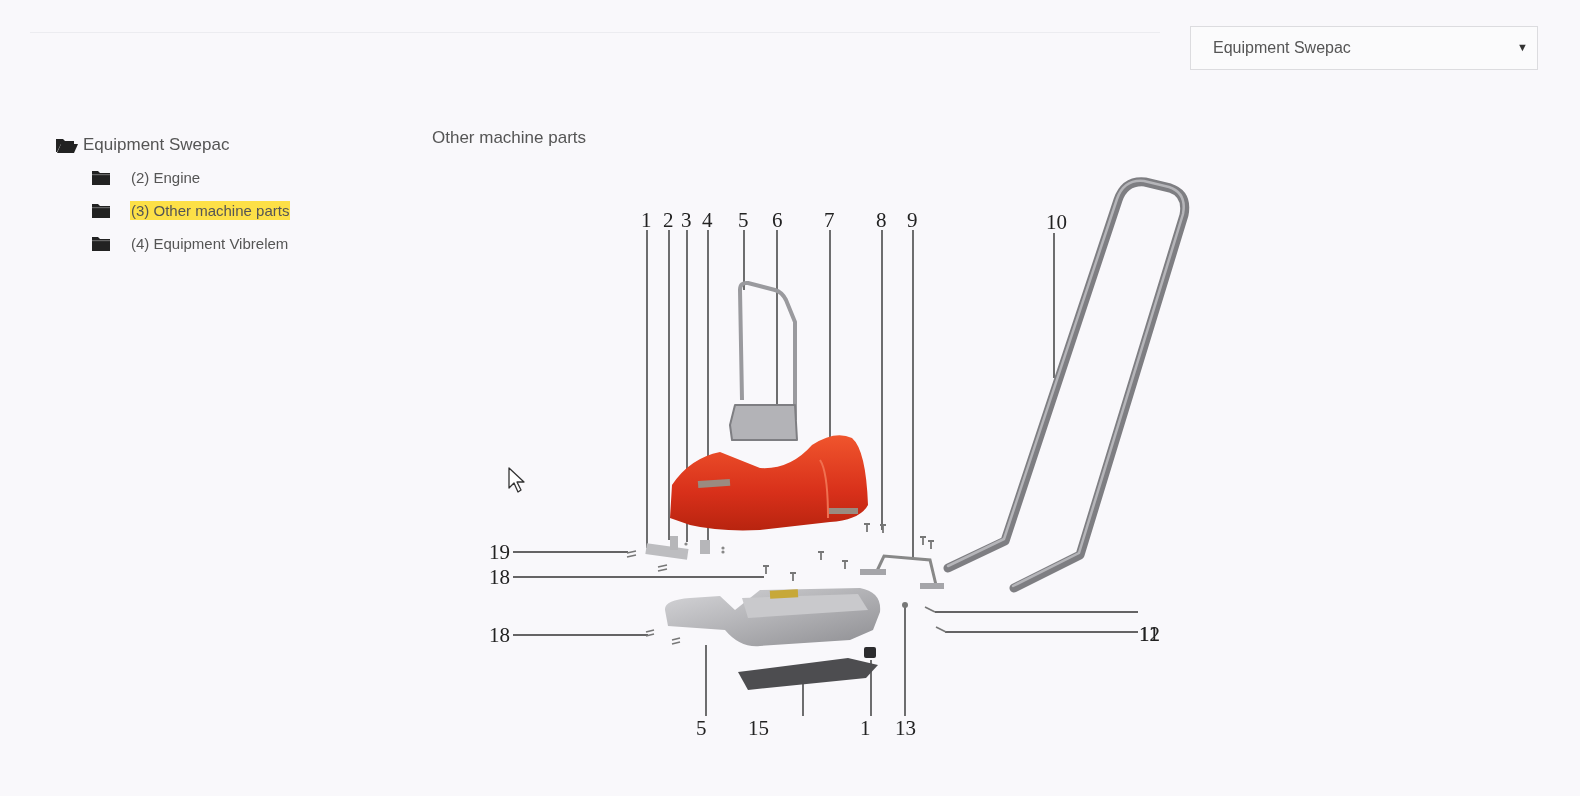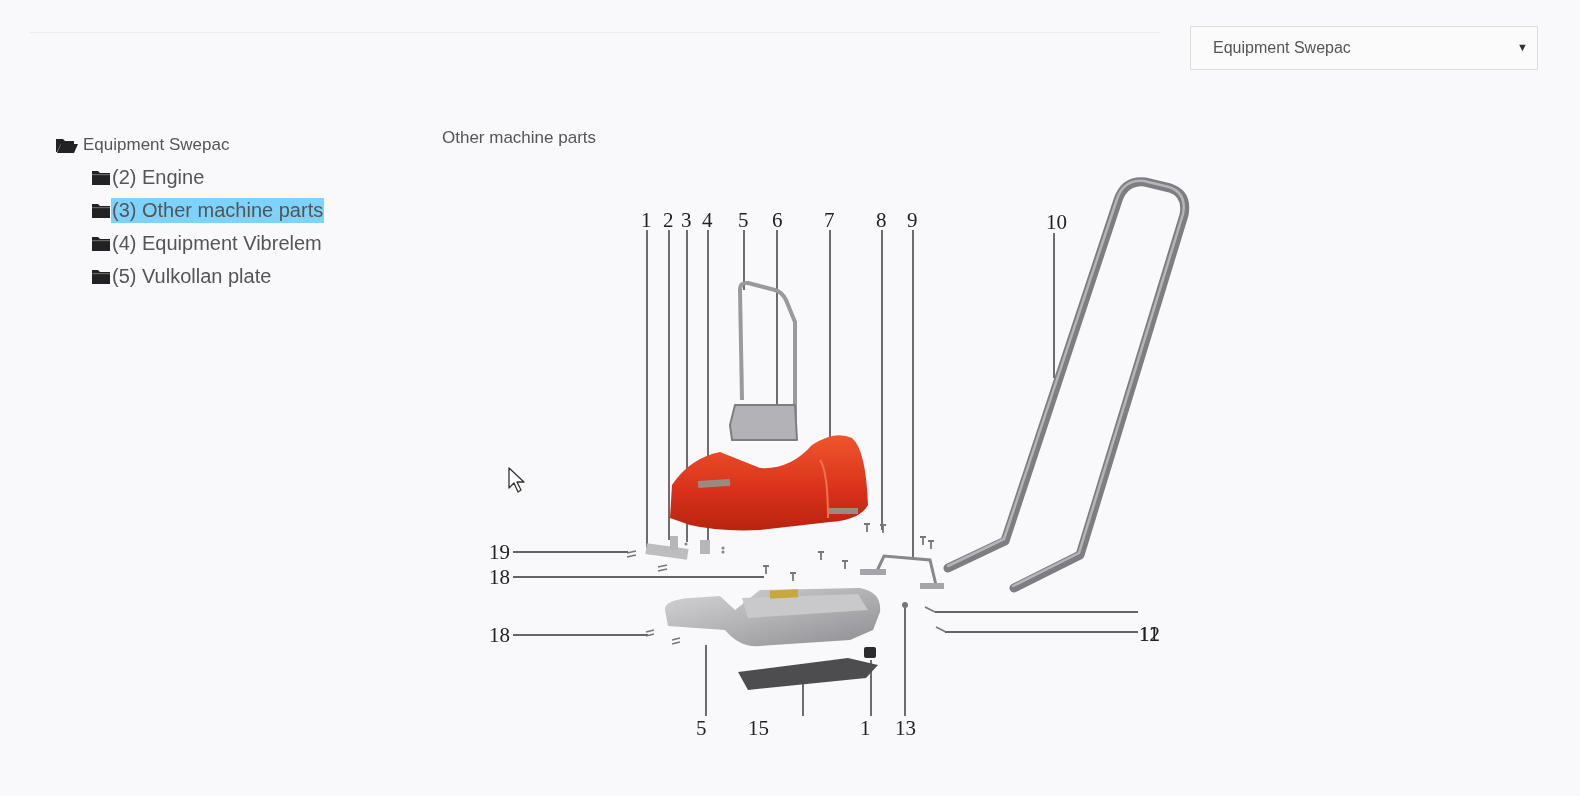--- a/index.html
+++ b/index.html
@@ -20,25 +20,25 @@
   }
   .select-box .select-value { font-size:16px; color:#555; }
   .select-box .caret {
     position:absolute; right:9px; top:14px; font-size:11px; color:#333;
   }
   .tree { position:absolute; left:55px; top:132px; }
   .tree-root { display:flex; align-items:center; height:26px; cursor:pointer; }
   .tree-root .label { font-size:17px; color:#555; margin-left:4px; }
   .tree-children { margin-left:36px; margin-top:6px; }
   .tree-item { display:flex; align-items:center; height:26px; margin-bottom:7px; cursor:pointer; }
-  .tree-item .label { font-size:20px; color:#555; margin-left:0; padding:1px 1px;text-align:right; }
-  .tree-item.selected .label { background:#7dd3fc; }
+  .tree-item .label { font-size:15px; color:#555; margin-left:19px; padding:1px 1px;text-align:right; }
+  .tree-item.selected .label { background:#fde047; }
   .folder-icon svg { display:block; }
   .section-title {
-    position:absolute; left:432px; top:128px; font-size:17px; color:#555;margin-left:10px;
+    position:absolute; left:432px; top:128px; font-size:17px; color:#555;
   }
   .callout {
     position:absolute; font-family:"Liberation Serif", "DejaVu Serif", serif;
     font-size:21px; color:#222; line-height:1;
   }
   .cursor-icon { position:absolute; left:507px; top:466px; }
 </style>
 </head>
 <body>
 
@@ -80,29 +80,20 @@
     </div>
     <div class="tree-item">
       <span class="folder-icon">
         <svg width="20" height="17" viewBox="0 0 20 17">
             <path d="M1 2 h6 l2 2 h10 v12 H1 Z" fill="#222"></path>
             <rect x="1" y="5" width="18" height="1.2" fill="#666"></rect>
           </svg>
       </span>
       <span class="label">(4) Equipment Vibrelem</span>
     </div>
-    <div class="tree-item">
-      <span class="folder-icon">
-        <svg width="20" height="17" viewBox="0 0 20 17">
-            <path d="M1 2 h6 l2 2 h10 v12 H1 Z" fill="#222"></path>
-            <rect x="1" y="5" width="18" height="1.2" fill="#666"></rect>
-          </svg>
-      </span>
-      <span class="label">(5) Vulkollan plate</span>
-    </div>
   </div>
 </div>
 
 <div class="section-title">Other machine parts</div>
 
 <svg style="position:absolute;left:0;top:0" width="1580" height="796" viewBox="0 0 1580 796">
   <defs>
     <linearGradient id="hoodGrad" x1="0" y1="0" x2="0" y2="1">
       <stop offset="0" stop-color="#f0552d"></stop>
       <stop offset="0.6" stop-color="#d8301a"></stop>

